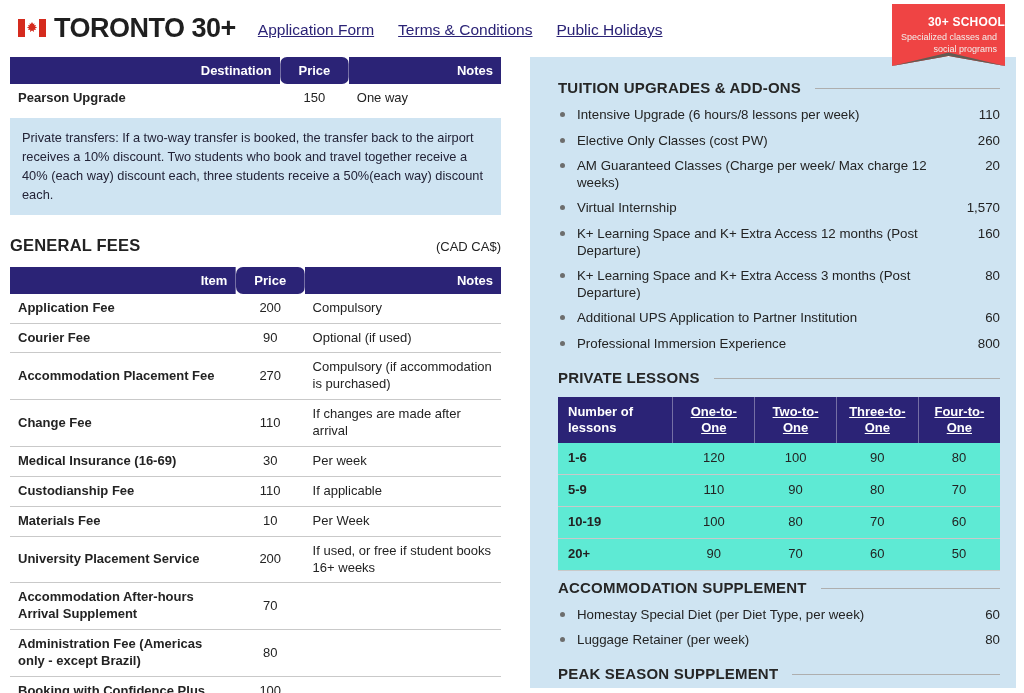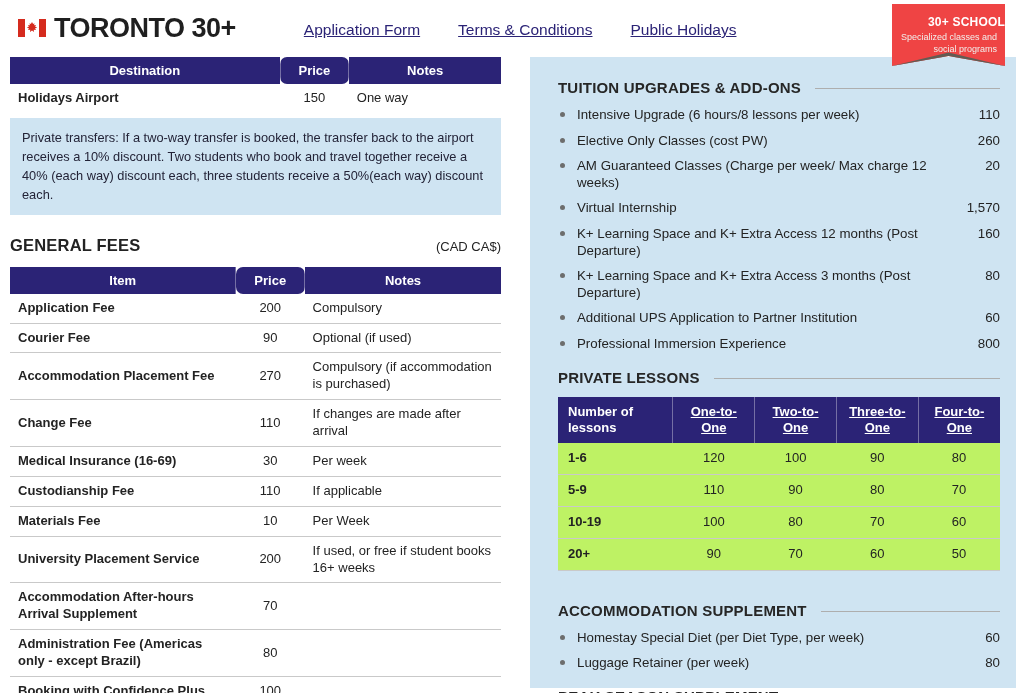--- a/index.html
+++ b/index.html
@@ -11,37 +11,37 @@
   }
 
   
   .header { position:absolute; top:0; left:0; width:1024px; height:56px;
     display:flex; align-items:center; padding-left:18px; }
   .flag { width:28px; height:18px; display:flex; margin-right:8px; flex:0 0 auto; }
   .flag .band { width:26%; background:#d52b1e; }
   .flag .mid { width:48%; background:#fff; display:flex; align-items:center; justify-content:center; }
   .flag svg { width:12px; height:12px; fill:#d52b1e; }
   .app-title { font-size:27px; font-weight:bold; color:#1f1f1f; letter-spacing:-0.5px; margin-right:22px; }
-  .top-links { display:flex; gap:38px; align-items:center; padding-top:4px;margin-left:46px; }
+  .top-links { display:flex; gap:24px; align-items:center; padding-top:4px; }
   .top-link { font-size:15.5px; color:#2b2376; text-decoration:underline; cursor:pointer; }
 
   
   .badge { position:absolute; top:4px; right:19px; width:113px; height:62px;
     background:#ef4444; color:#fff; text-align:right; z-index:5;
     clip-path:polygon(0 0,100% 0,100% 100%,50% 84%,0 100%); padding-top:11px; }
   .badge::after { content:""; position:absolute; left:0; bottom:0; width:100%; height:15px;
     background:#635b53; clip-path:polygon(0 100%,50% 10%,100% 100%); z-index:-1; }
   .badge-title { font-size:12px; font-weight:bold; letter-spacing:0.2px; }
   .badge-sub { font-size:9px; line-height:1.3; margin-top:3px; padding:0 8px; color:#f2efec; }
 
   
   .left-col { position:absolute; left:10px; top:57px; width:491px; }
   table { border-collapse:collapse; width:100%; table-layout:fixed; }
   th { background:#2b2376; color:#fff; font-size:13px; font-weight:bold;
-    text-align:center; padding:6px 8px; border-left:1px solid rgba(255,255,255,0.35); }
+    text-align:right; padding:6px 8px; border-left:1px solid rgba(255,255,255,0.35); }
   th:first-child { border-left:none; }
   td { font-size:13px; padding:6px 8px; vertical-align:middle; line-height:1.3; }
   .col-price { text-align:center;border-radius:7px; }
   td.item-cell { font-weight:bold; }
   .fees-table td { border-bottom:1px solid #c9c9c9; }
   .t1 .w-item { width:55%; } .t1 .w-price { width:14%; } .t1 .w-notes { width:31%; }
   .t2 .w-item { width:46%; } .t2 .w-price { width:14%; } .t2 .w-notes { width:40%; }
 
   .note-box { background:#cfe4f2; margin-top:5px; padding:10px 12px;
     font-size:12.8px; line-height:1.5; color:#232337; }
@@ -56,21 +56,21 @@
     background:#cfe4f2; padding:22px 16px 0 28px; }
   .sec-head { display:flex; align-items:baseline; margin-bottom:11px; }
   .sec-title { font-size:15px; font-weight:bold; color:#262626; letter-spacing:0.2px; white-space:nowrap; }
   .sec-rule { flex:1; border-bottom:1px solid #aeaeae; margin-left:14px; transform:translateY(-4px); }
   .blist { list-style:none; margin-bottom:16px; }
   .blist-item { display:flex; align-items:flex-start; font-size:13.3px; line-height:1.25; margin:0 0 9px 0; color:#232323; }
   .dot { width:5px; height:5px; border-radius:50%; background:#6d6d6d; margin:5px 12px 0 2px; flex:0 0 auto; }
   .blabel { flex:1; padding-right:4px; }
   .bprice { text-align:right; min-width:34px; }
 
-  .pl-table { margin-top:2px; margin-bottom:31px; background:#bef264; }
+  .pl-table { margin-top:2px; margin-bottom:8px; background:#5eead4; }
   .pl-table th { text-align:center; padding:7px 6px; line-height:1.25; }
   .pl-table th.first { text-align:left; padding-left:10px; }
   .pl-table td { text-align:center; border-bottom:1px solid #c9c9c9; padding:7px 6px; }
   .pl-table td.first { text-align:left; font-weight:bold; padding-left:10px; }
   .pl-w1 { width:26%; } .pl-w { width:18.5%;text-decoration:underline; }
 </style>
 </head>
 <body>
 
 <div class="header">
@@ -101,21 +101,21 @@
   <table class="t1">
     <thead>
       <tr>
         <th class="w-item">Destination</th>
         <th class="w-price col-price">Price</th>
         <th class="w-notes">Notes</th>
       </tr>
     </thead>
     <tbody>
       <tr>
-        <td class="item-cell">Holidays Airport</td>
+        <td class="item-cell">Pearson Upgrade</td>
         <td class="col-price">150</td>
         <td>One way</td>
       </tr>
     </tbody>
   </table>
 
   <div class="note-box">Private transfers: If a two-way transfer is booked, the transfer back to the airport receives a 10% discount. Two students who book and travel together receive a 40% (each way) discount each, three students receive a 50%(each way) discount each.</div>
 
   <div class="general-head">
     <span class="general-title">GENERAL FEES</span>

